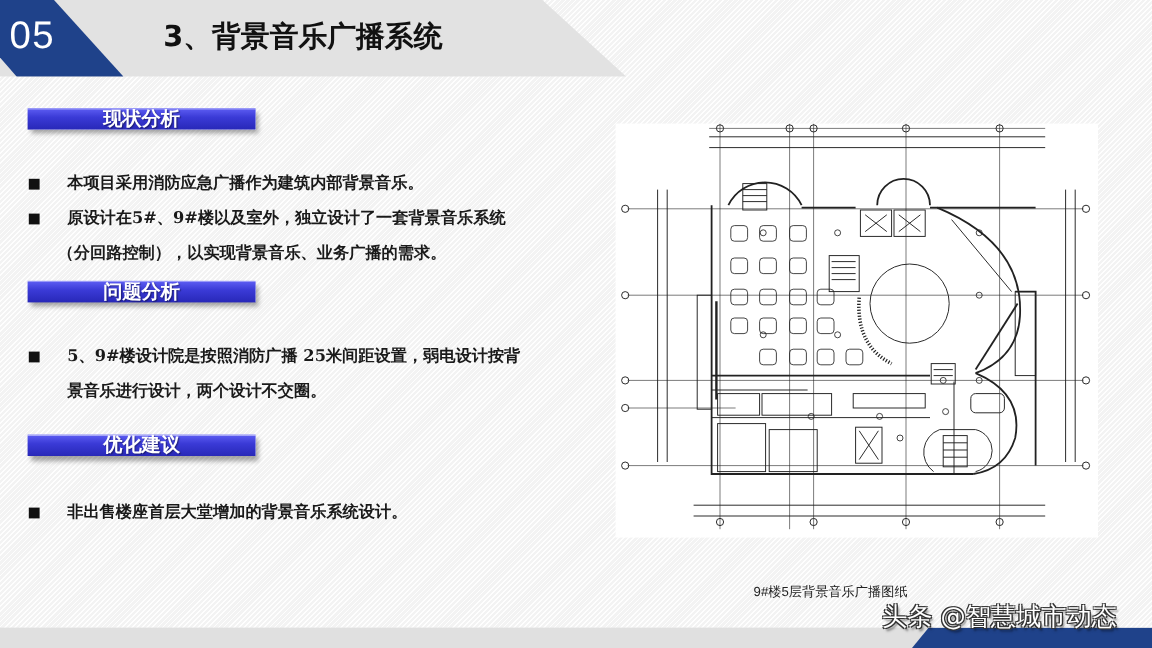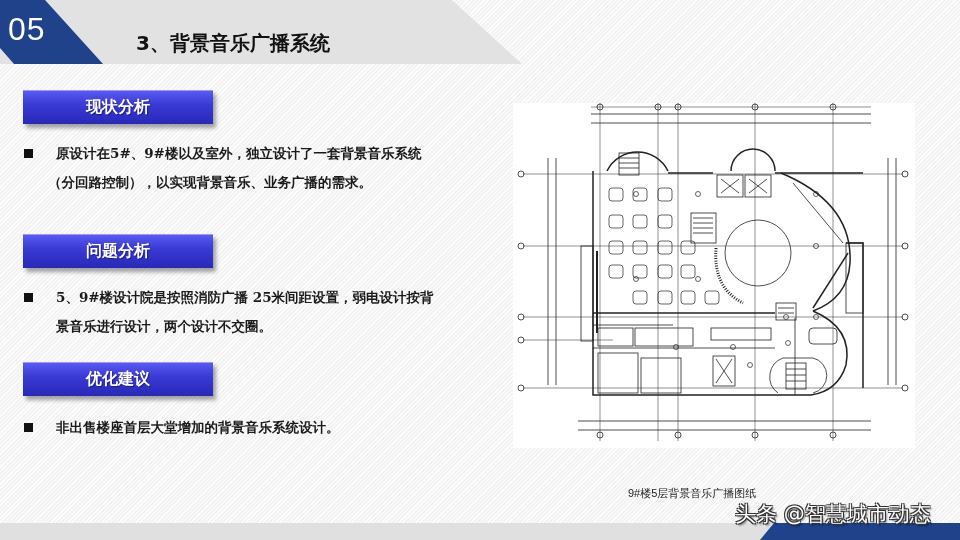--- a/index.html
+++ b/index.html
@@ -21,24 +21,24 @@
     clip-path:polygon(0 0, 45px 0, 103px 64px, 14px 64px, 0 48px);
   }
   .header-badge-text {
     position:absolute; left:8px; top:11px;
     font-family:"Liberation Sans",sans-serif;
     font-size:32px; color:#ffffff; letter-spacing:1px;
   }
   .page-title {
     position:absolute; left:136px; top:14px;
     font-family:"DejaVu Sans",sans-serif;
-    font-size:20px; font-weight:bold; color:#111;margin-top:16px;
+    font-size:24px; font-weight:bold; color:#111;
   }
   .section-badge {
-    position:absolute; left:23px; width:190px; height:34px;
+    position:absolute; left:23px; width:190px; height:18px;
     background:linear-gradient(180deg,#5a5af0 0%,#3a3ad6 40%,#2828b8 100%);
     border-top:1px solid #9a9af8;
     box-shadow:3px 4px 4px rgba(0,0,0,0.35);
     color:#fff; font-size:16px; font-weight:bold;
     display:flex; align-items:center; justify-content:center;
     text-shadow:1px 1px 1px rgba(0,0,0,0.4);
   }
   .bullet-list { position:absolute; left:24px; width:470px; }
   .bullet-item { position:relative; padding-left:32px; font-family:"DejaVu Serif",serif; font-size:13.5px; color:#1a1a1a; line-height:29px; font-weight:bold; }
   .bullet-mark { position:absolute; left:0; top:10px; width:9px; height:9px; background:#111; }
@@ -56,20 +56,24 @@
 </head>
 <body>
 
 <div class="header-band"></div>
 <div class="header-badge"></div>
 <div class="header-badge-text">05</div>
 <div class="page-title">3、背景音乐广播系统</div>
 
 <div class="section-badge" style="top:90px;">现状分析</div>
 <div class="bullet-list" style="top:139px;">
+  <div class="bullet-item">
+    <span class="bullet-mark"></span>
+    <div>本项目采用消防应急广播作为建筑内部背景音乐。</div>
+  </div>
   <div class="bullet-item">
     <span class="bullet-mark"></span>
     <div>原设计在5#、9#楼以及室外，独立设计了一套背景音乐系统</div>
     <div style="margin-left:-8px;">（分回路控制），以实现背景音乐、业务广播的需求。</div>
   </div>
 </div>
 
 <div class="section-badge" style="top:234px;">问题分析</div>
 <div class="bullet-list" style="top:283px;">
   <div class="bullet-item">

